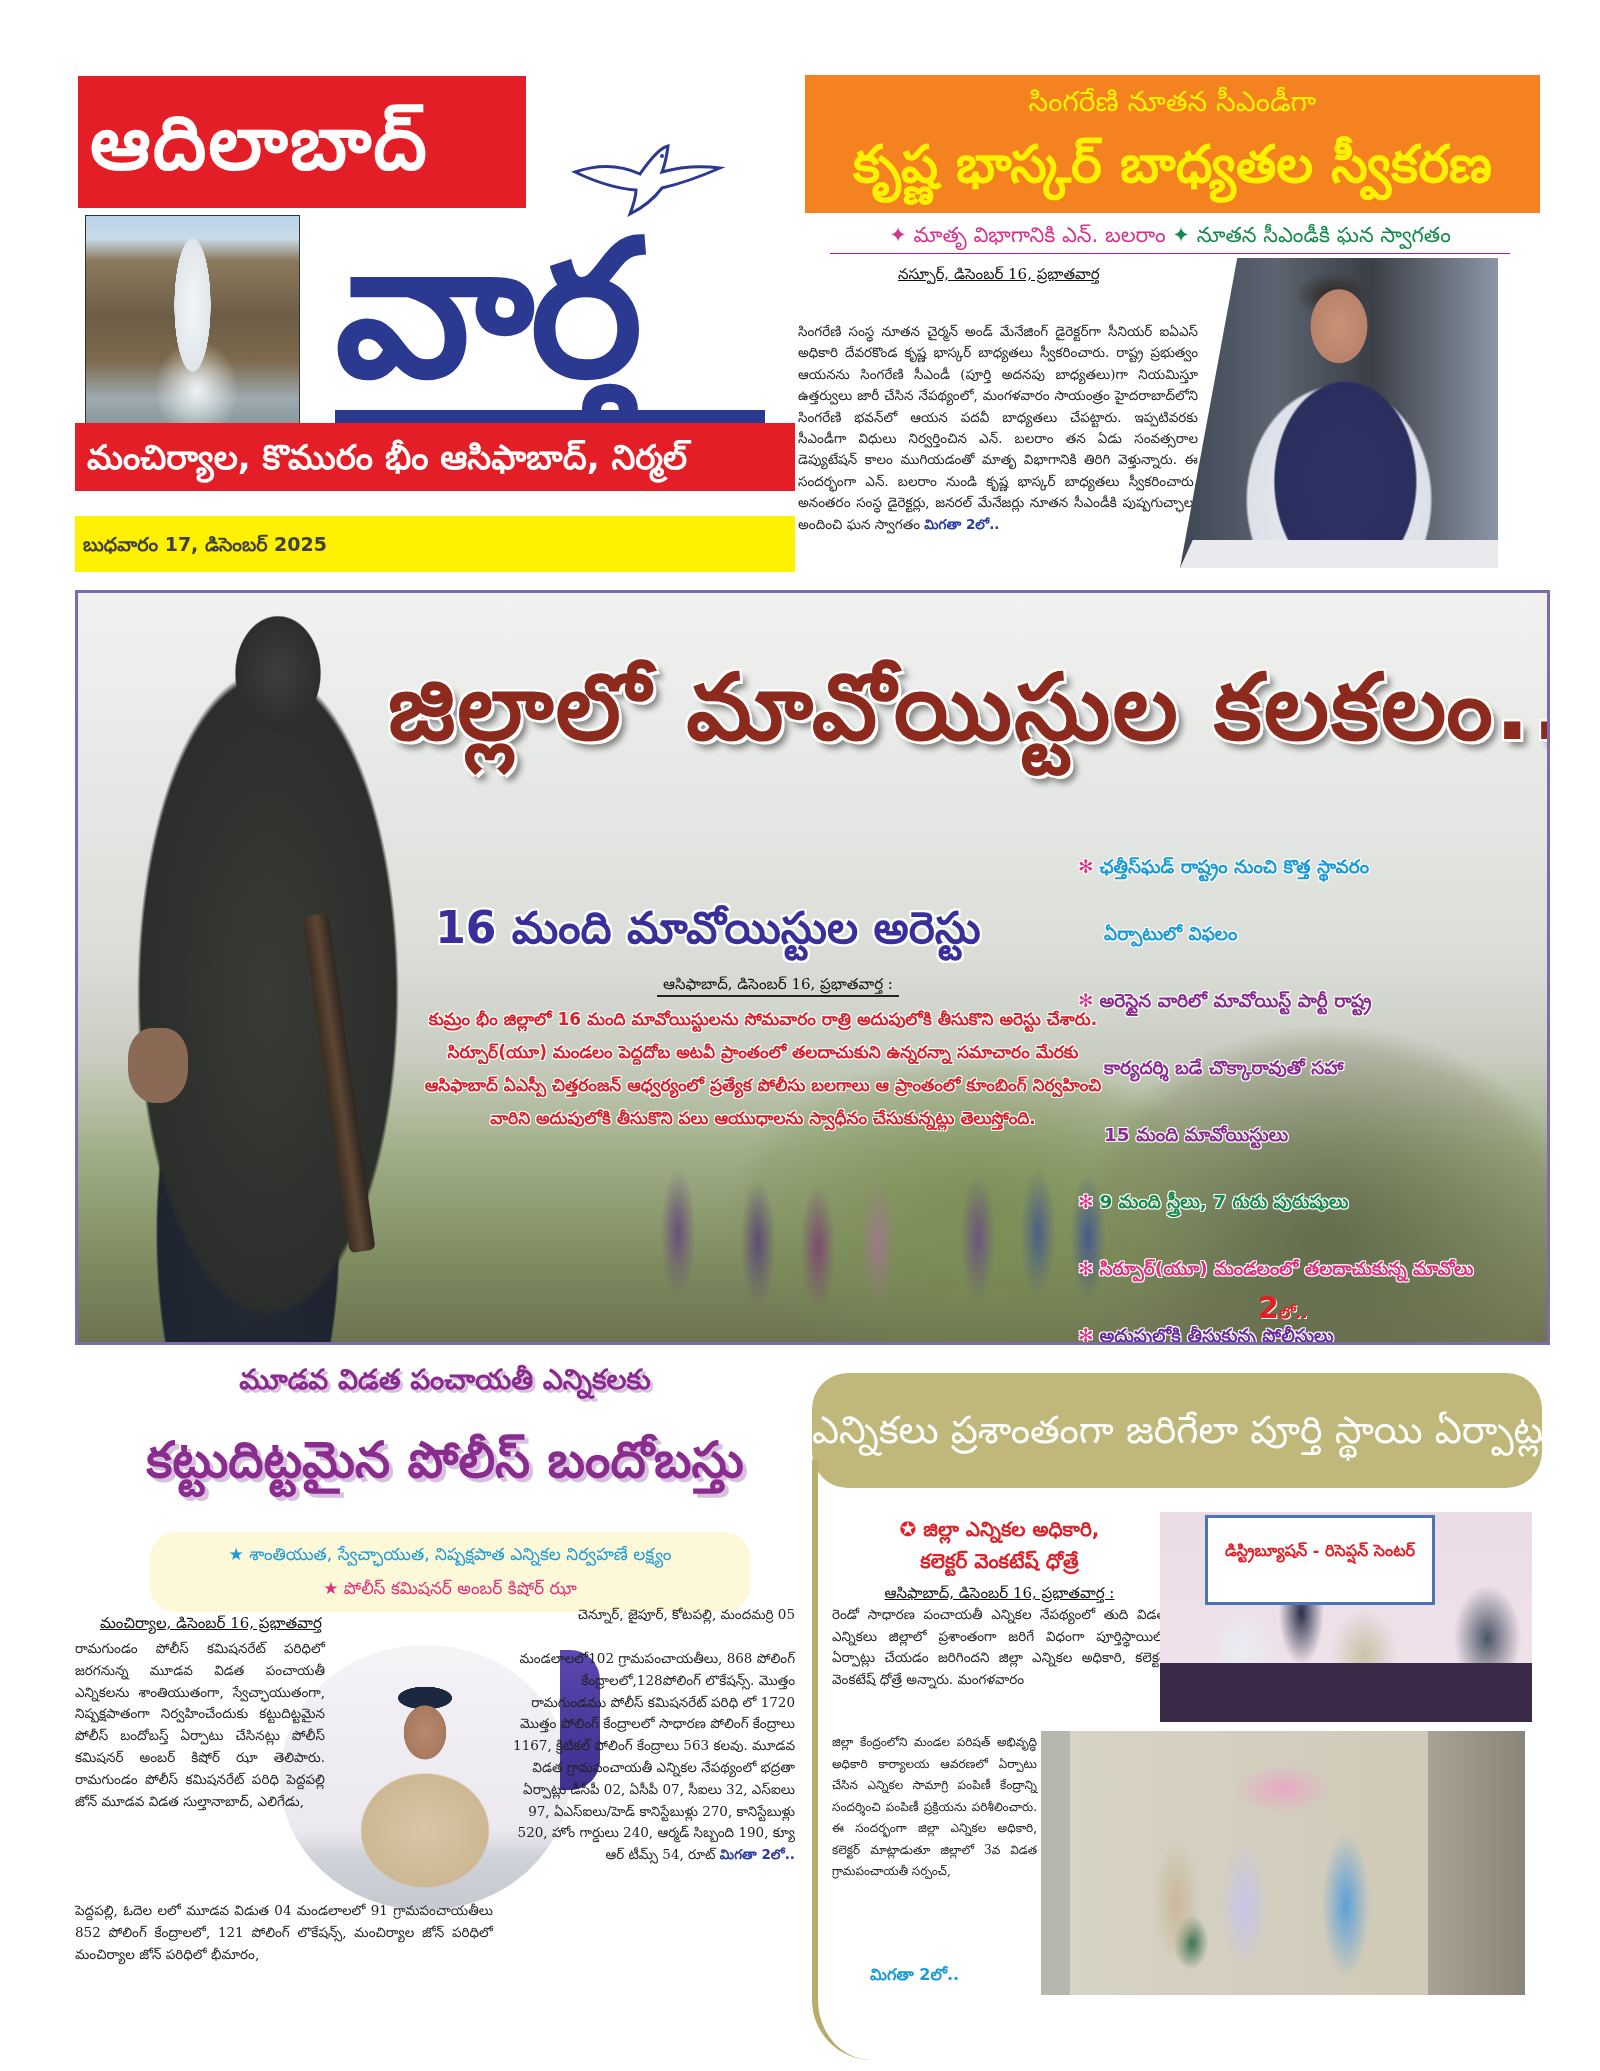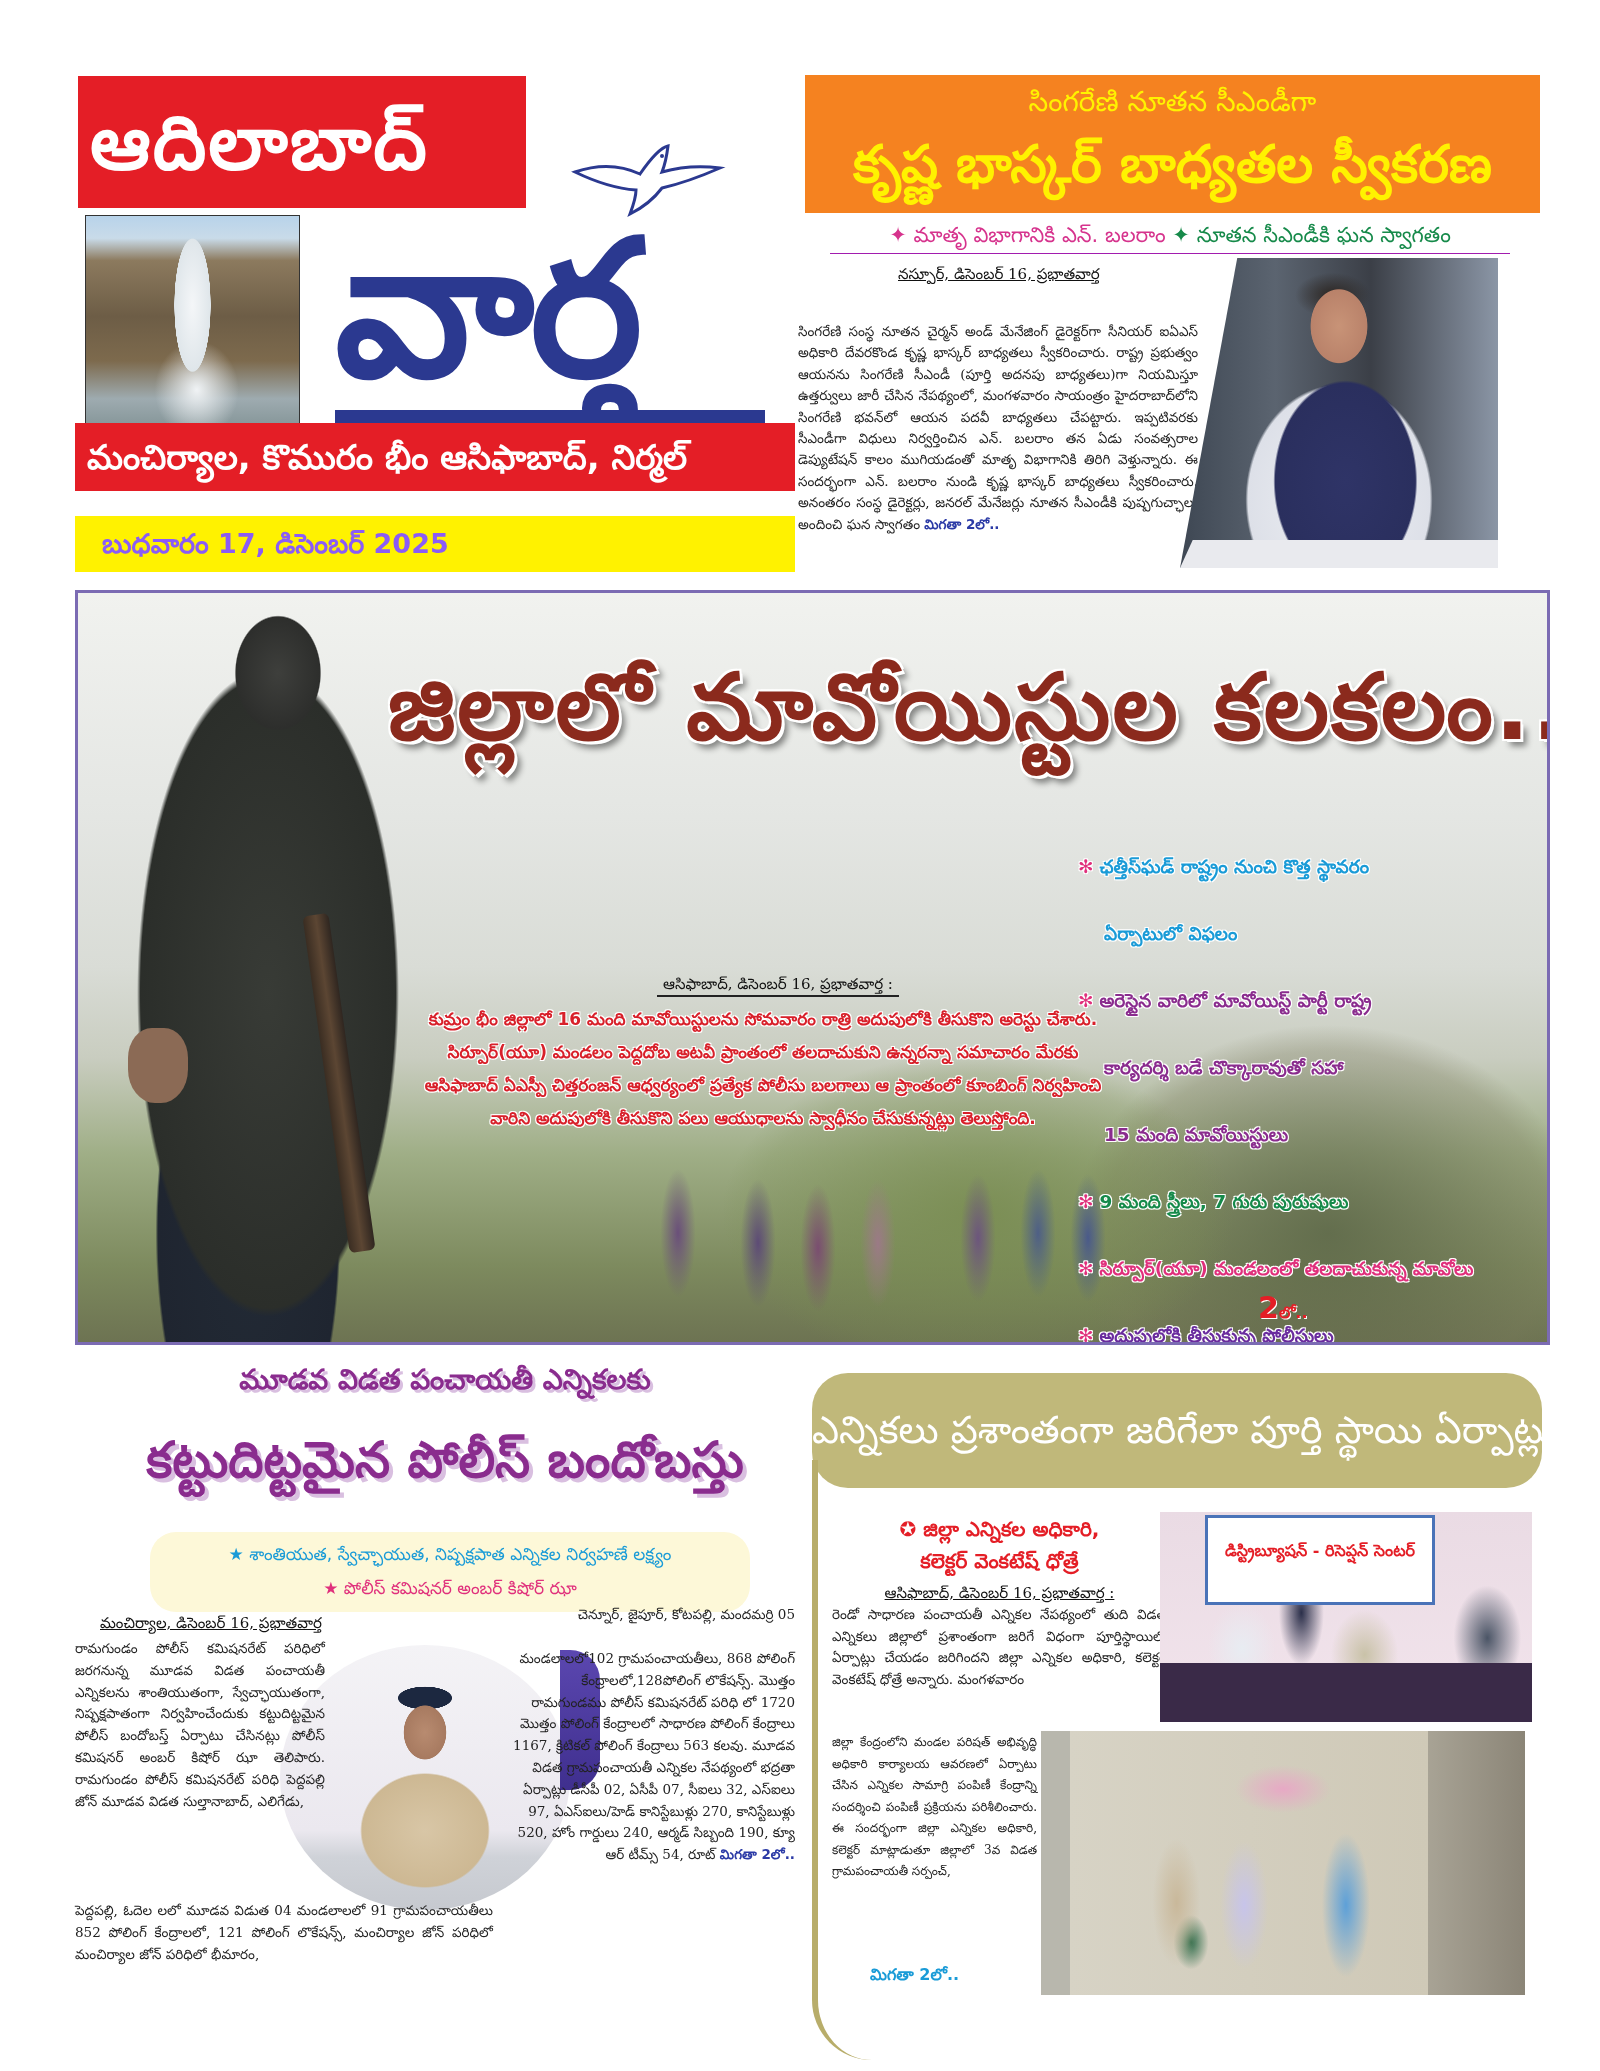--- a/index.html
+++ b/index.html
@@ -14,21 +14,21 @@
   #waterfall { left: 85px; top: 215px; width: 215px; height: 225px; border: 1px solid #333;
     background:
       radial-gradient(ellipse 30px 110px at 50% 40%, #f4f6f8 0%, #dfe6ea 60%, transparent 61%),
       radial-gradient(ellipse 60px 70px at 52% 78%, #f0f3f5 0%, transparent 70%),
       linear-gradient(180deg, #b8d3ea 0%, #c9dbe9 10%, #8c7a5e 20%, #6d5d46 45%, #7d6a4d 65%, #9eabb0 82%, #7a8c8e 100%);
   }
   #varta { left: 335px; top: 205px; width: 430px; height: 220px; color: #2b3990; font-weight: bold; font-size: 190px; line-height: 210px; white-space: nowrap; letter-spacing: -4px; }
   #varta-bar1 { left: 335px; top: 410px; width: 430px; height: 18px; background: #2b3990; }
   #varta-bar2 { left: 335px; top: 432px; width: 430px; height: 5px; background: #e41e26; }
   #districts-band { left: 75px; top: 423px; width: 720px; height: 68px; background: #e41e26; color: #fff; font-weight: bold; font-size: 34px; line-height: 68px; padding-left: 12px; white-space: nowrap; overflow: hidden; }
-  #date-band { left: 75px; top: 516px; width: 720px; height: 56px; background: #fff200; color: #8b5cf6; font-weight: bold; font-size: 27px; line-height: 56px; padding-left: 27px; white-space: nowrap; }
+  #date-band { left: 75px; top: 516px; width: 720px; height: 56px; background: #fff200; color: #404040; font-weight: bold; font-size: 19px; line-height: 56px; padding-left: 8px; white-space: nowrap; }
 
   
   #tr-orange { left: 805px; top: 75px; width: 735px; height: 138px; background: #f58220; }
   #tr-kicker { left: 805px; top: 82px; width: 735px; text-align: center; color: #fff200; font-size: 28px; line-height: 40px; }
   #tr-headline { left: 805px; top: 126px; width: 735px; text-align: center; color: #fff200; font-weight: bold; font-size: 52px; line-height: 76px; white-space: nowrap; }
   #tr-sub { left: 830px; top: 218px; width: 680px; height: 36px; font-size: 21px; line-height: 34px; text-align: center; white-space: nowrap; border-bottom: 1px solid #a21caf; }
   .tr-sub-pink { color: #d6338d; }
   .tr-sub-green { color: #168a4a; }
   #tr-dateline { left: 898px; top: 262px; font-family: "DejaVu Serif", serif; font-size: 15px; line-height: 24px; text-decoration: underline; color: #111; white-space: nowrap; }
   #tr-body { left: 798px; top: 286px; width: 400px; font-family: "DejaVu Serif", serif; font-size: 13.5px; line-height: 21.4px; text-align: justify; color: #222; margin-top: 35px; }
@@ -169,20 +169,21 @@
 </div>
 <div class="abs" id="cmd-photo"></div>
 <div class="abs" id="cmd-desk"></div>
 
 <div class="abs" id="banner">
   <div class="abs" id="b-squad"></div>
   <div class="abs" id="b-soldier"></div>
   <div class="abs" id="b-gun"></div>
   <div class="abs" id="b-hand"></div>
   <div class="abs" id="b-headline">జిల్లాలో మావోయిస్టుల కలకలం..</div>
+  <div class="abs" id="b-sub">16 మంది మావోయిస్టుల అరెస్టు</div>
   <div class="abs" id="b-dateline">
     <span>ఆసిఫాబాద్, డిసెంబర్ 16, ప్రభాతవార్త :</span>
   </div>
   <div class="abs" id="b-body">కుమ్రం భీం జిల్లాలో 16 మంది మావోయిస్టులను సోమవారం రాత్రి అదుపులోకి తీసుకొని అరెస్టు చేశారు. సిర్పూర్(యూ) మండలం పెద్దదోబ అటవీ ప్రాంతంలో తలదాచుకుని ఉన్నరన్నా సమాచారం మేరకు ఆసిఫాబాద్ ఏఎస్పీ చిత్తరంజన్ ఆధ్వర్యంలో ప్రత్యేక పోలీసు బలగాలు ఆ ప్రాంతంలో కూంబింగ్ నిర్వహించి వారిని అదుపులోకి తీసుకొని పలు ఆయుధాలను స్వాధీనం చేసుకున్నట్లు తెలుస్తోంది.</div>
   <div class="abs" id="b-points">
     <div class="bp" style="color:#1a9bd7"><span class="star">✻</span><span>ఛత్తీస్‌ఘడ్ రాష్ట్రం నుంచి కొత్త స్థావరం</span></div>
     <div class="bp bp-cont" style="color:#1a9bd7">ఏర్పాటులో విఫలం</div>
     <div class="bp" style="color:#8a2c8e"><span class="star">✻</span><span>అరెస్టైన వారిలో మావోయిస్ట్ పార్టీ రాష్ట్ర</span></div>
     <div class="bp bp-cont" style="color:#8a2c8e">కార్యదర్శి బడే చొక్కారావుతో సహా</div>
     <div class="bp bp-cont" style="color:#8a2c8e">15 మంది మావోయిస్టులు</div>

